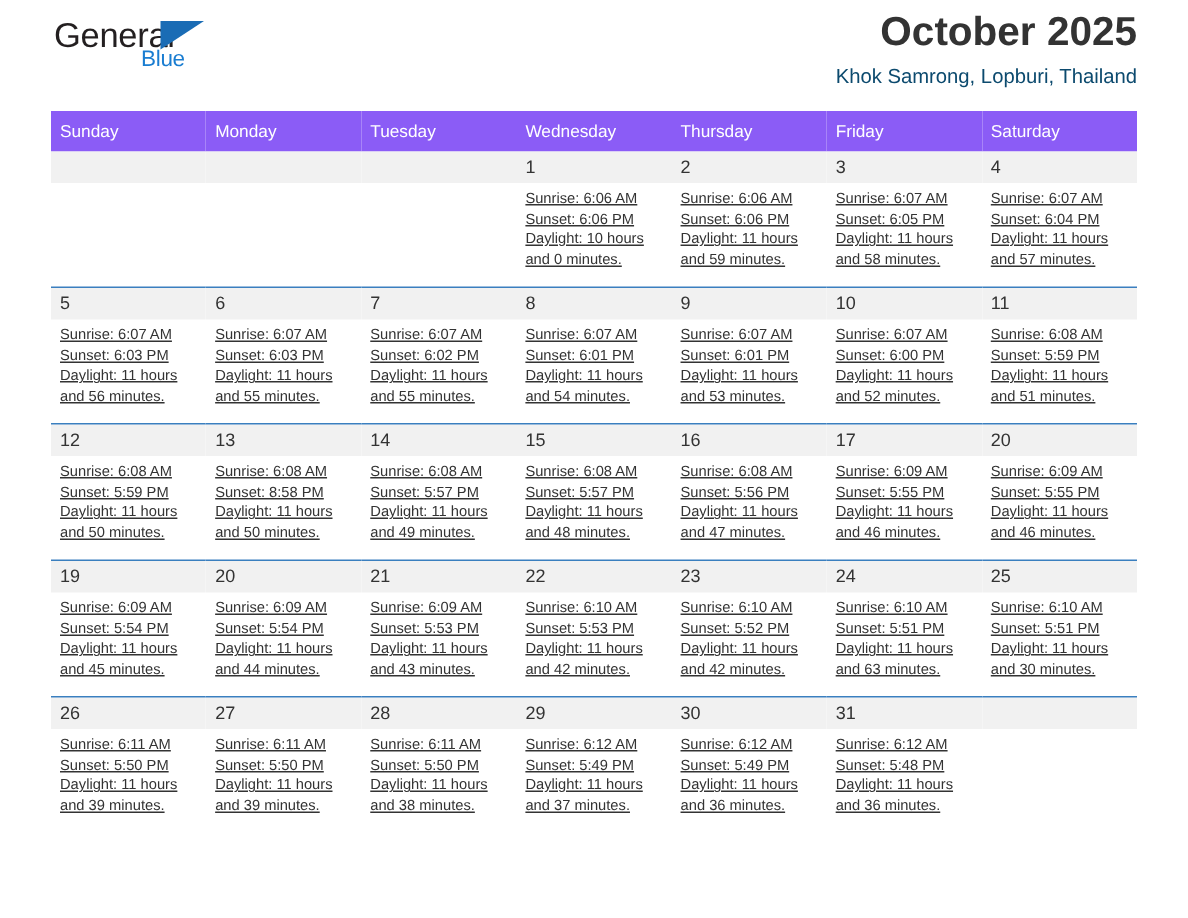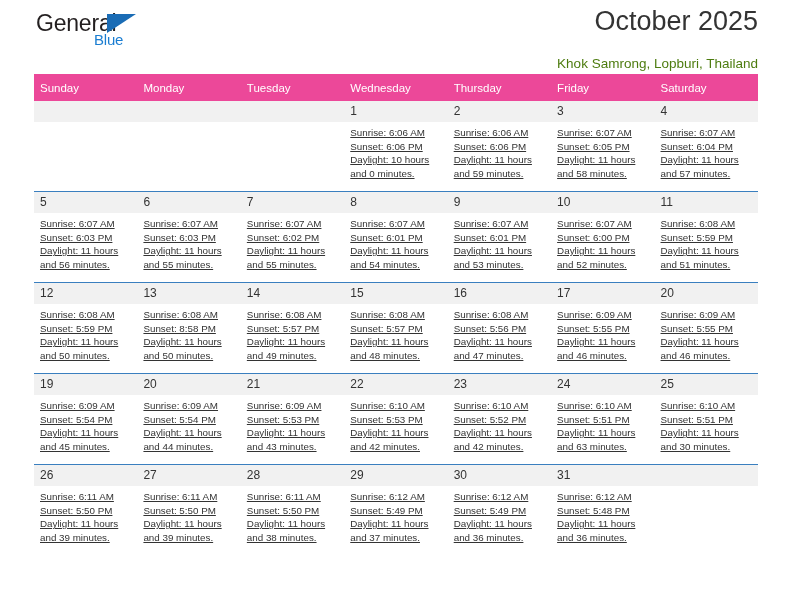--- a/index.html
+++ b/index.html
@@ -63,40 +63,40 @@
 
   .title-block {
     position: absolute;
     right: 0;
     top: 4px;
     text-align: right;
   }
   .cal-title {
     font-size: 27px;
     color: #333333;
-    font-weight: normal;
+    font-weight: bold;
     line-height: 34px;
     white-space: nowrap;
   }
   .cal-subtitle {
     font-size: 13.5px;
-    color: #4d7c0f;
+    color: #0c4a6e;
     line-height: 22px;
-    margin-top: 15px;
+    margin-top: 2px;
     white-space: nowrap;
   }
 
   
   .calendar {
     width: 724px;
     border-collapse: collapse;
     table-layout: fixed;
   }
   .calendar th {
-    background: #ec4899;
+    background: #8b5cf6;
     color: #ffffff;
     font-size: 11.5px;
     font-weight: normal;
     text-align: left;
     padding: 5px 0 5px 6px;
     height: 17px;
     border: none;
   }
   .calendar td {
     vertical-align: top;

